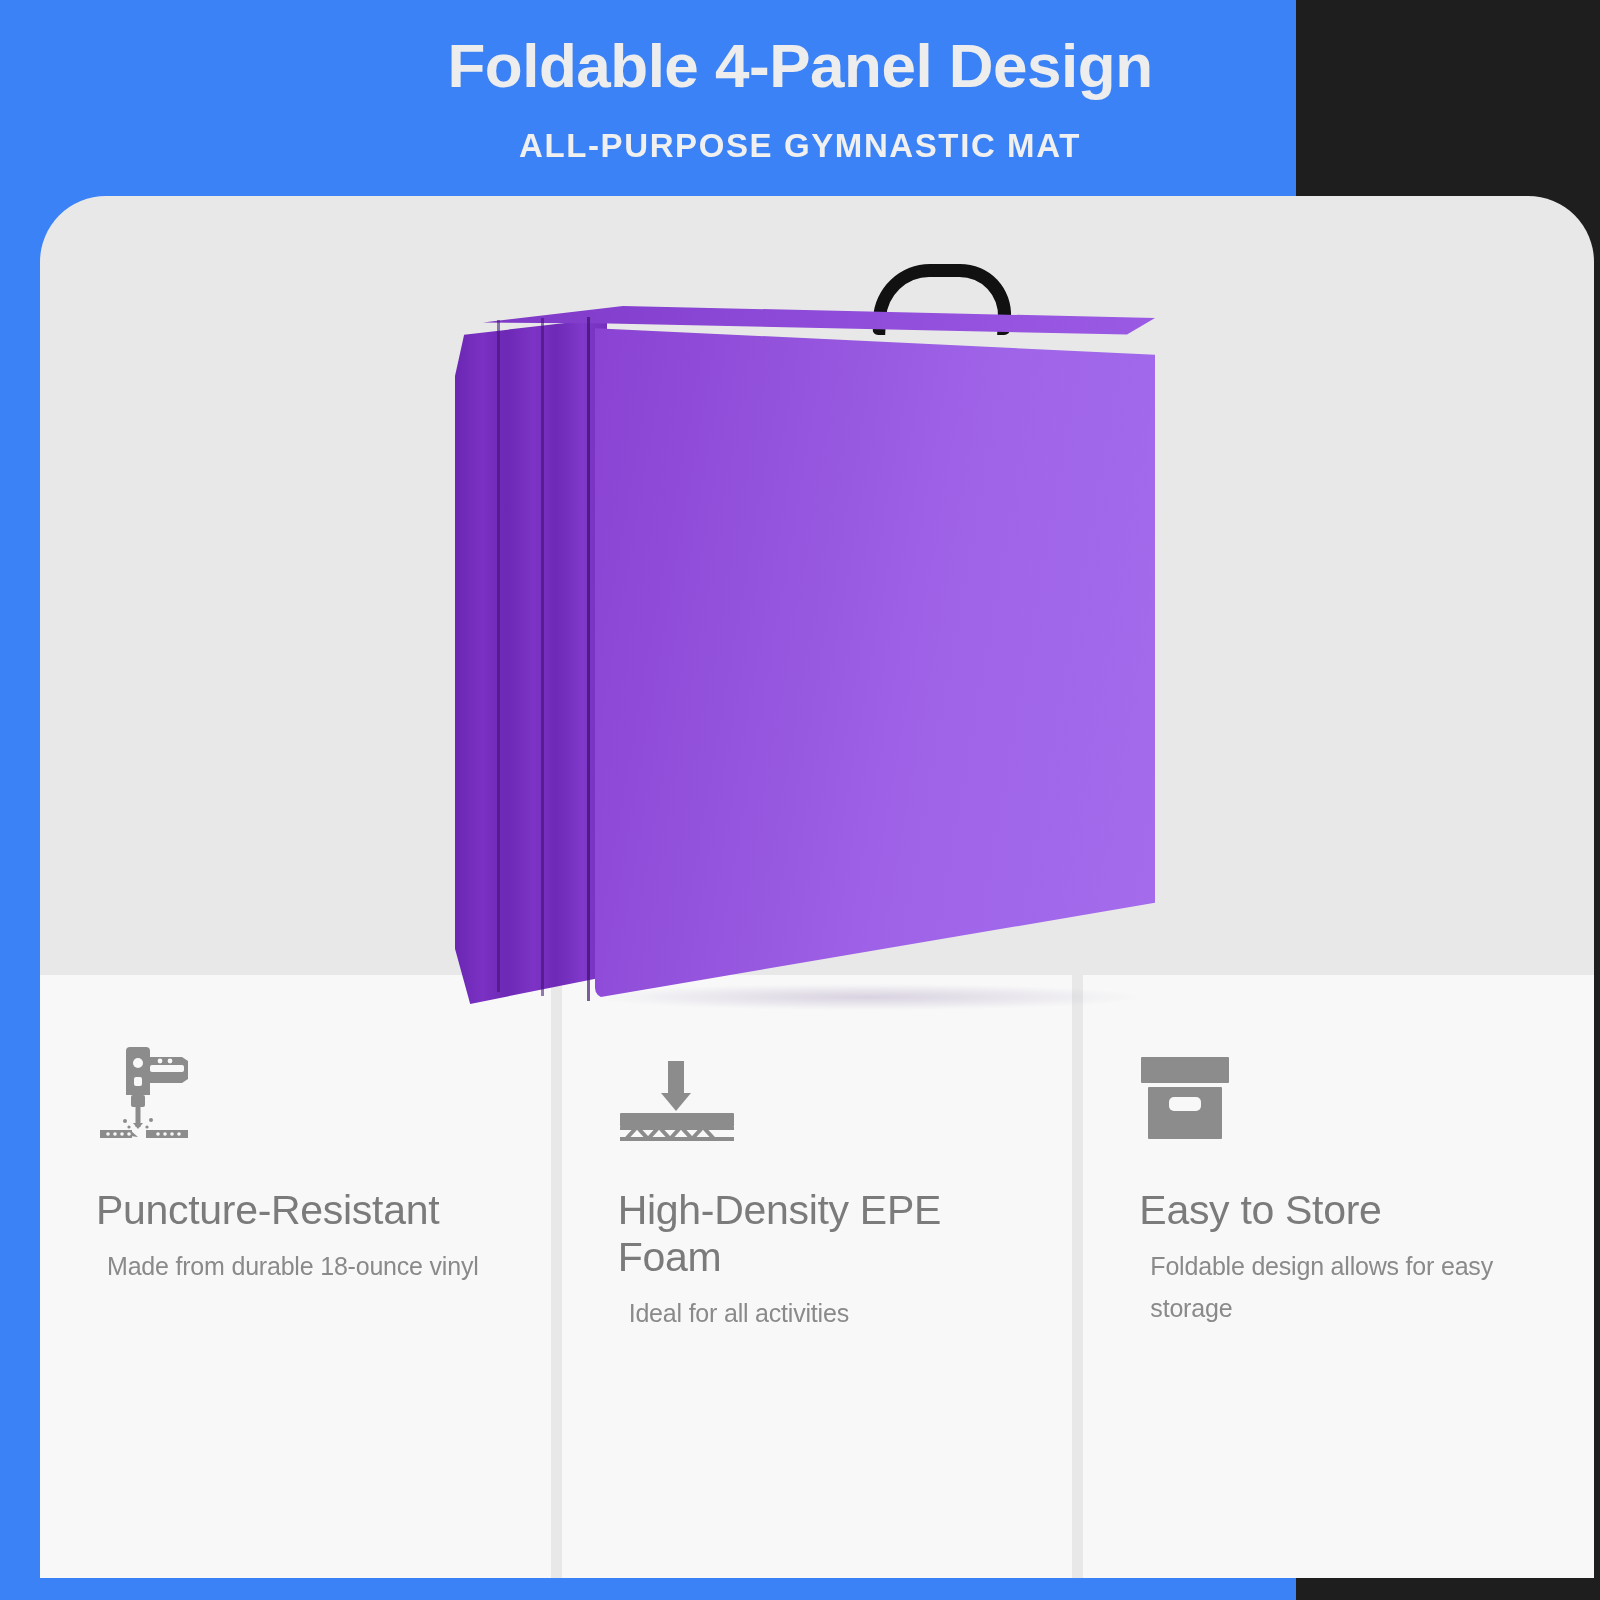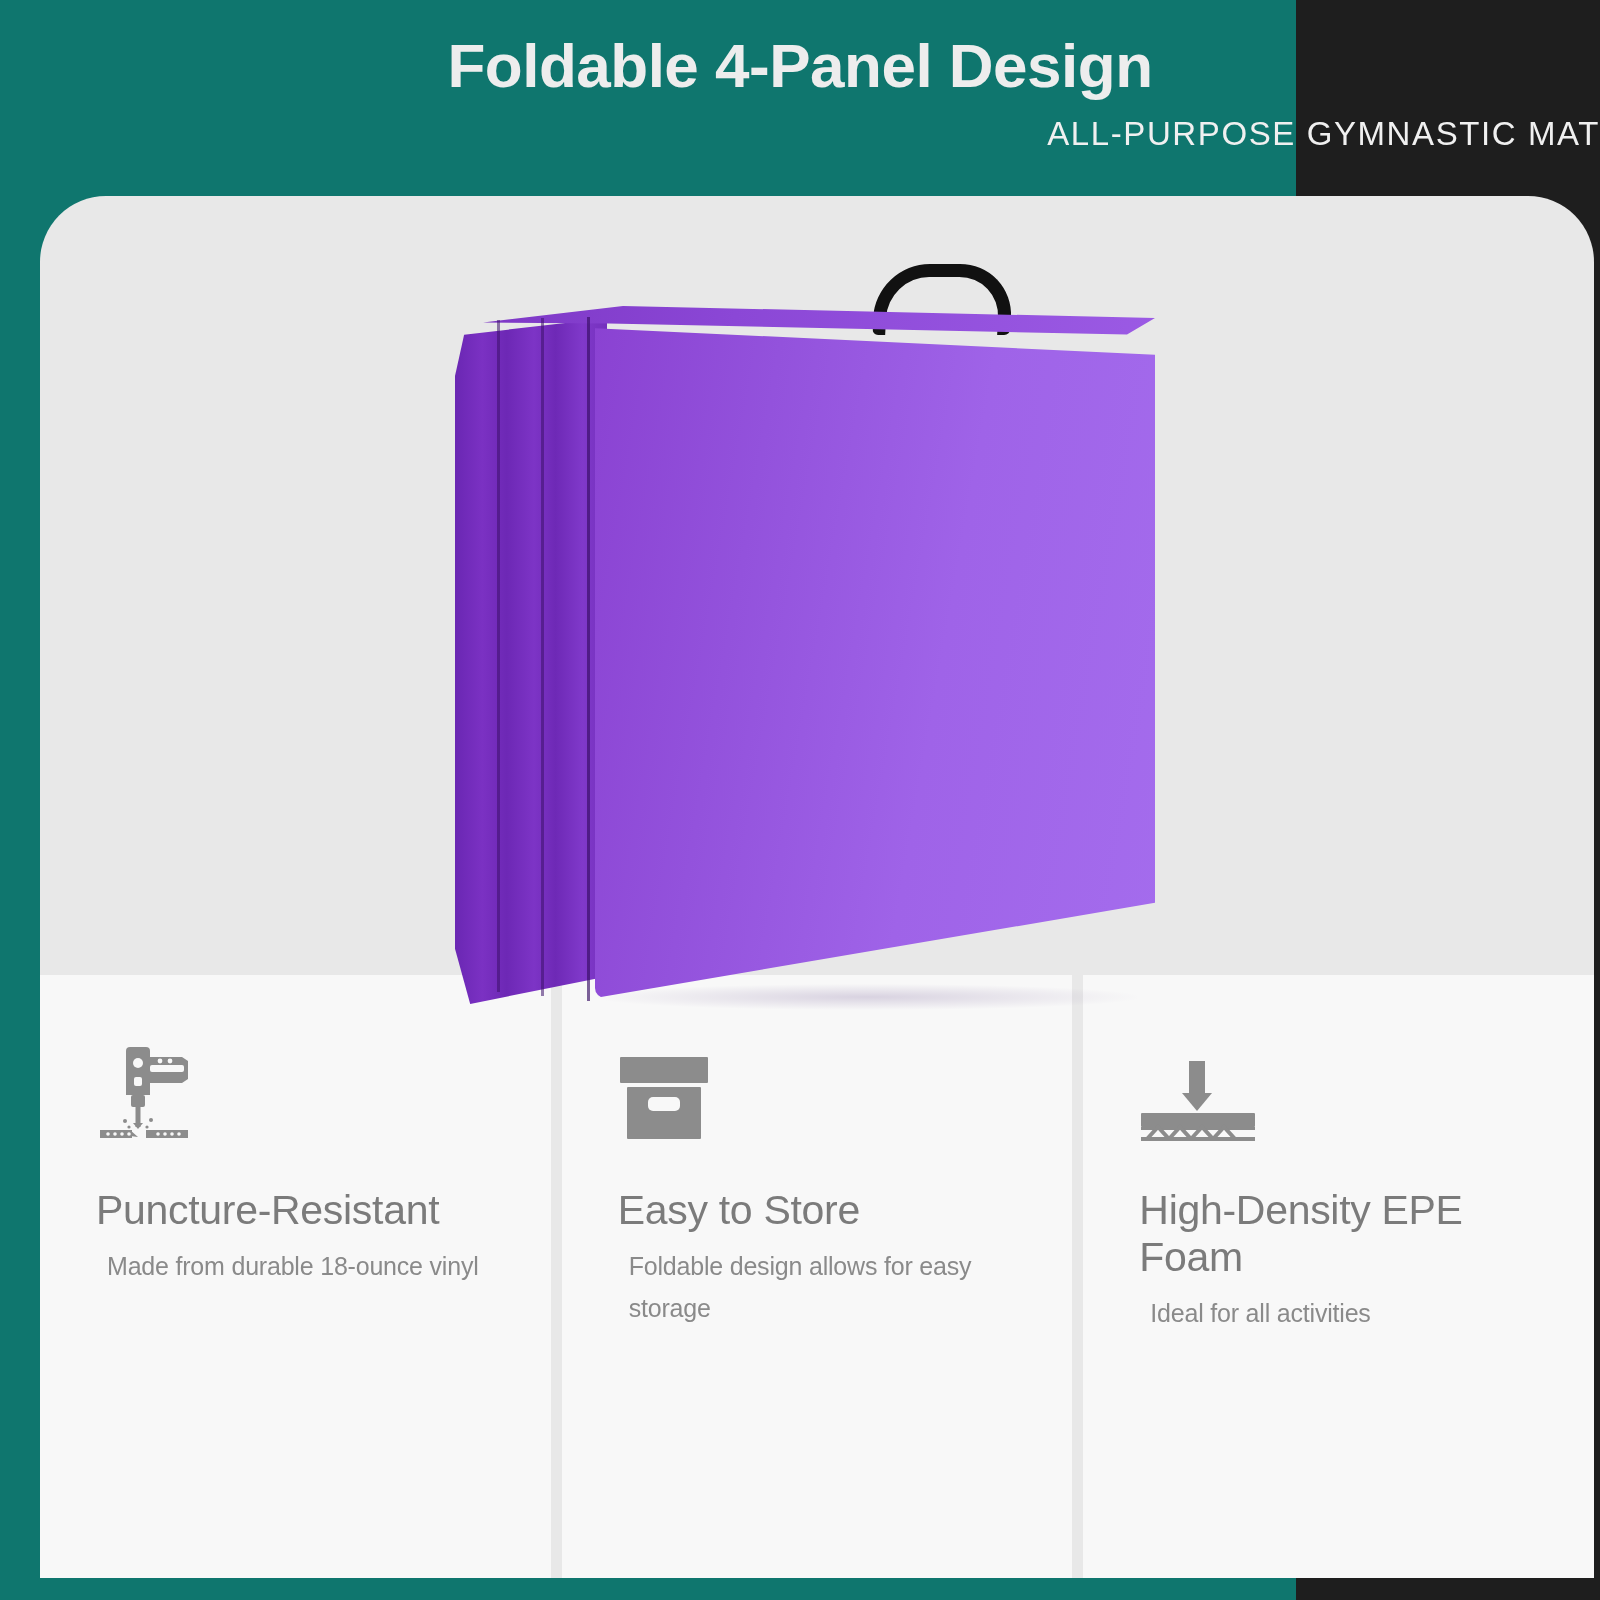--- a/index.html
+++ b/index.html
@@ -10,21 +10,21 @@
     width: 1600px;
     height: 1600px;
     overflow: hidden;
     font-family: "Liberation Sans", sans-serif;
     background: #1e1e1e;
   }
   .poster {
     position: relative;
     width: 1296px;
     height: 1600px;
-    background: #0f766e;
+    background: #3b82f6;
   }
 
   
   .header {
     position: absolute;
     left: 0;
     top: 0;
     width: 1600px;
     height: 196px;
     text-align: center;
@@ -33,28 +33,27 @@
     margin: 0;
     padding-top: 28px;
     font-size: 62px;
     line-height: 76px;
     font-weight: bold;
     letter-spacing: -0.5px;
     color: #ededed;
     font-family: "Liberation Sans", sans-serif;
   }
   .subtitle {
-    margin: 0;
+    margin: 12px;
     padding-top: 10px;
     font-size: 33px;
     line-height: 40px;
-    font-weight: 400;
+    font-weight: 700;
     letter-spacing: 1.6px;
     color: #f0f0f0;
-    text-align: right;
   }
 
   
   .panel {
     position: absolute;
     left: 40px;
     top: 196px;
     width: 1554px;
     height: 1382px;
     background: #e8e8e8;
@@ -246,43 +245,43 @@
             <circle cx="76" cy="93" r="1.8" fill="#f8f8f8"></circle>
             <circle cx="83" cy="93" r="1.8" fill="#f8f8f8"></circle>
           </svg>
         </div>
         <h2 class="card-title">Puncture-Resistant</h2>
         <p class="card-desc">Made from durable 18-ounce vinyl</p>
       </div>
 
       <div class="card">
         <div class="card-icon">
-          <svg class="icon-svg" width="92" height="88" viewBox="0 0 92 88" fill="#8c8c8c">
-            <rect x="2" y="4" width="88" height="26" rx="1"></rect>
-            <rect x="9" y="34" width="74" height="52" rx="1"></rect>
-            <rect x="30" y="44" width="32" height="14" rx="5" fill="#f8f8f8"></rect>
-          </svg>
-        </div>
-        <h2 class="card-title">Easy to Store</h2>
-        <p class="card-desc">Foldable design allows for easy storage</p>
-      </div>
-
-      <div class="card">
-        <div class="card-icon">
           <svg class="icon-svg" width="118" height="86" viewBox="0 0 118 86" fill="#8c8c8c">
             <rect x="50" y="6" width="16" height="34"></rect>
             <path d="M43 38 h30 l-15 18 z"></path>
             <rect x="2" y="58" width="114" height="14" rx="1"></rect>
             <path d="M2 72 h114 v3 h-114 z"></path>
             <path d="M8 84 l11 -12 11 12 z" fill="none" stroke="#8c8c8c" stroke-width="4"></path>
             <path d="M30 84 l11 -12 11 12 z" fill="none" stroke="#8c8c8c" stroke-width="4"></path>
             <path d="M52 84 l11 -12 11 12 z" fill="none" stroke="#8c8c8c" stroke-width="4"></path>
             <path d="M74 84 l11 -12 11 12 z" fill="none" stroke="#8c8c8c" stroke-width="4"></path>
             <rect x="2" y="82" width="114" height="4"></rect>
           </svg>
         </div>
         <h2 class="card-title">High-Density EPE Foam</h2>
         <p class="card-desc">Ideal for all activities</p>
       </div>
 
+      <div class="card">
+        <div class="card-icon">
+          <svg class="icon-svg" width="92" height="88" viewBox="0 0 92 88" fill="#8c8c8c">
+            <rect x="2" y="4" width="88" height="26" rx="1"></rect>
+            <rect x="9" y="34" width="74" height="52" rx="1"></rect>
+            <rect x="30" y="44" width="32" height="14" rx="5" fill="#f8f8f8"></rect>
+          </svg>
+        </div>
+        <h2 class="card-title">Easy to Store</h2>
+        <p class="card-desc">Foldable design allows for easy storage</p>
+      </div>
+
     </div>
   </div>
 </div>
 
 </body></html>

